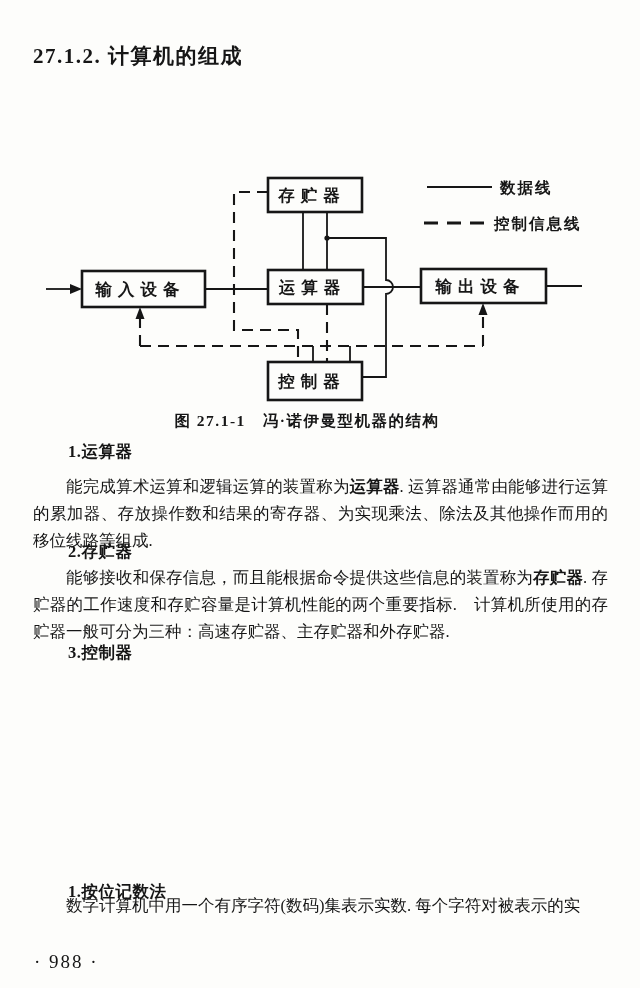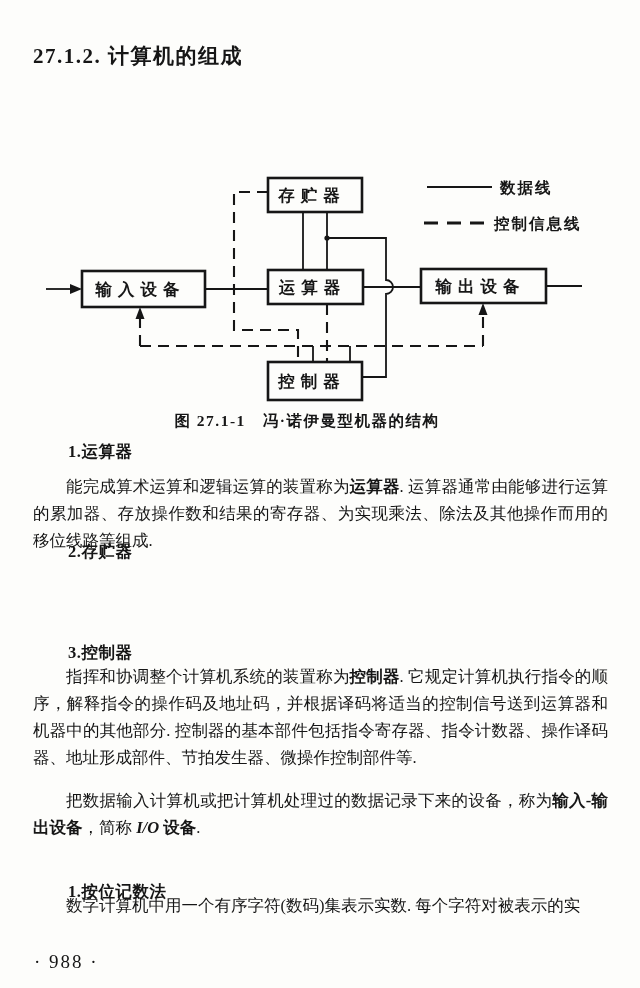--- a/index.html
+++ b/index.html
@@ -98,24 +98,23 @@
     <path class="legdash" d="M424,65 H491"></path>
     <text class="legendlabel" x="494" y="71">控制信息线</text>
 
     <text class="caption" x="307" y="268">图 27.1-1　冯·诺伊曼型机器的结构</text>
   </svg>
 
   <div class="abs sec-head" style="top:441px">1.运算器</div>
   <div class="abs para" style="top:473px"><span>能完成算术运算和逻辑运算的装置称为</span><span class="bold">运算器</span><span>. 运算器通常由能够进行运算的累加器、存放操作数和结果的寄存器、为实现乘法、除法及其他操作而用的移位线路等组成.</span></div>
 
   <div class="abs sec-head" style="top:541px">2.存贮器</div>
+  <div class="abs para" style="top:564px"><span>能够接收和保存信息，而且能根据命令提供这些信息的装置称为</span><span class="bold">存贮器</span><span>. 存贮器的工作速度和存贮容量是计算机性能的两个重要指标.　计算机所使用的存贮器一般可分为三种：高速存贮器、主存贮器和外存贮器.</span></div>
 
   <div class="abs sec-head" style="top:642px">3.控制器</div>
-  <div class="abs para" style="top:663px"><span>指挥和协调整个计算机系统的装置称为</span><span class="bold">控制器</span><span>. 它规定计算机执行指令的顺序，解释指令的操作码及地址码，并根据译码将适当的控制信号送到运算器和机器中的其他部分. 控制器的基本部件包括指令寄存器、指令计数器、操作译码器、地址形成部件、节拍发生器、微操作控制部件等.</span></div>
 
-  <div class="abs para" style="top:787px"><span>把数据输入计算机或把计算机处理过的数据记录下来的设备，称为</span><span class="bold">输入-输出设备</span><span>，简称 </span><span class="bold ital">I/O</span><span class="bold"> 设备</span><span>.</span></div>
 
 
   <div class="abs sec-head" style="top:881px">1.按位记数法</div>
   <div class="abs para" style="top:892px"><span>数字计算机中用一个有序字符(数码)集表示实数. 每个字符对被表示的实</span></div>
 
   <div class="abs footer" style="top:951px">· 988 ·</div>
 </div>
 
 </body></html>

